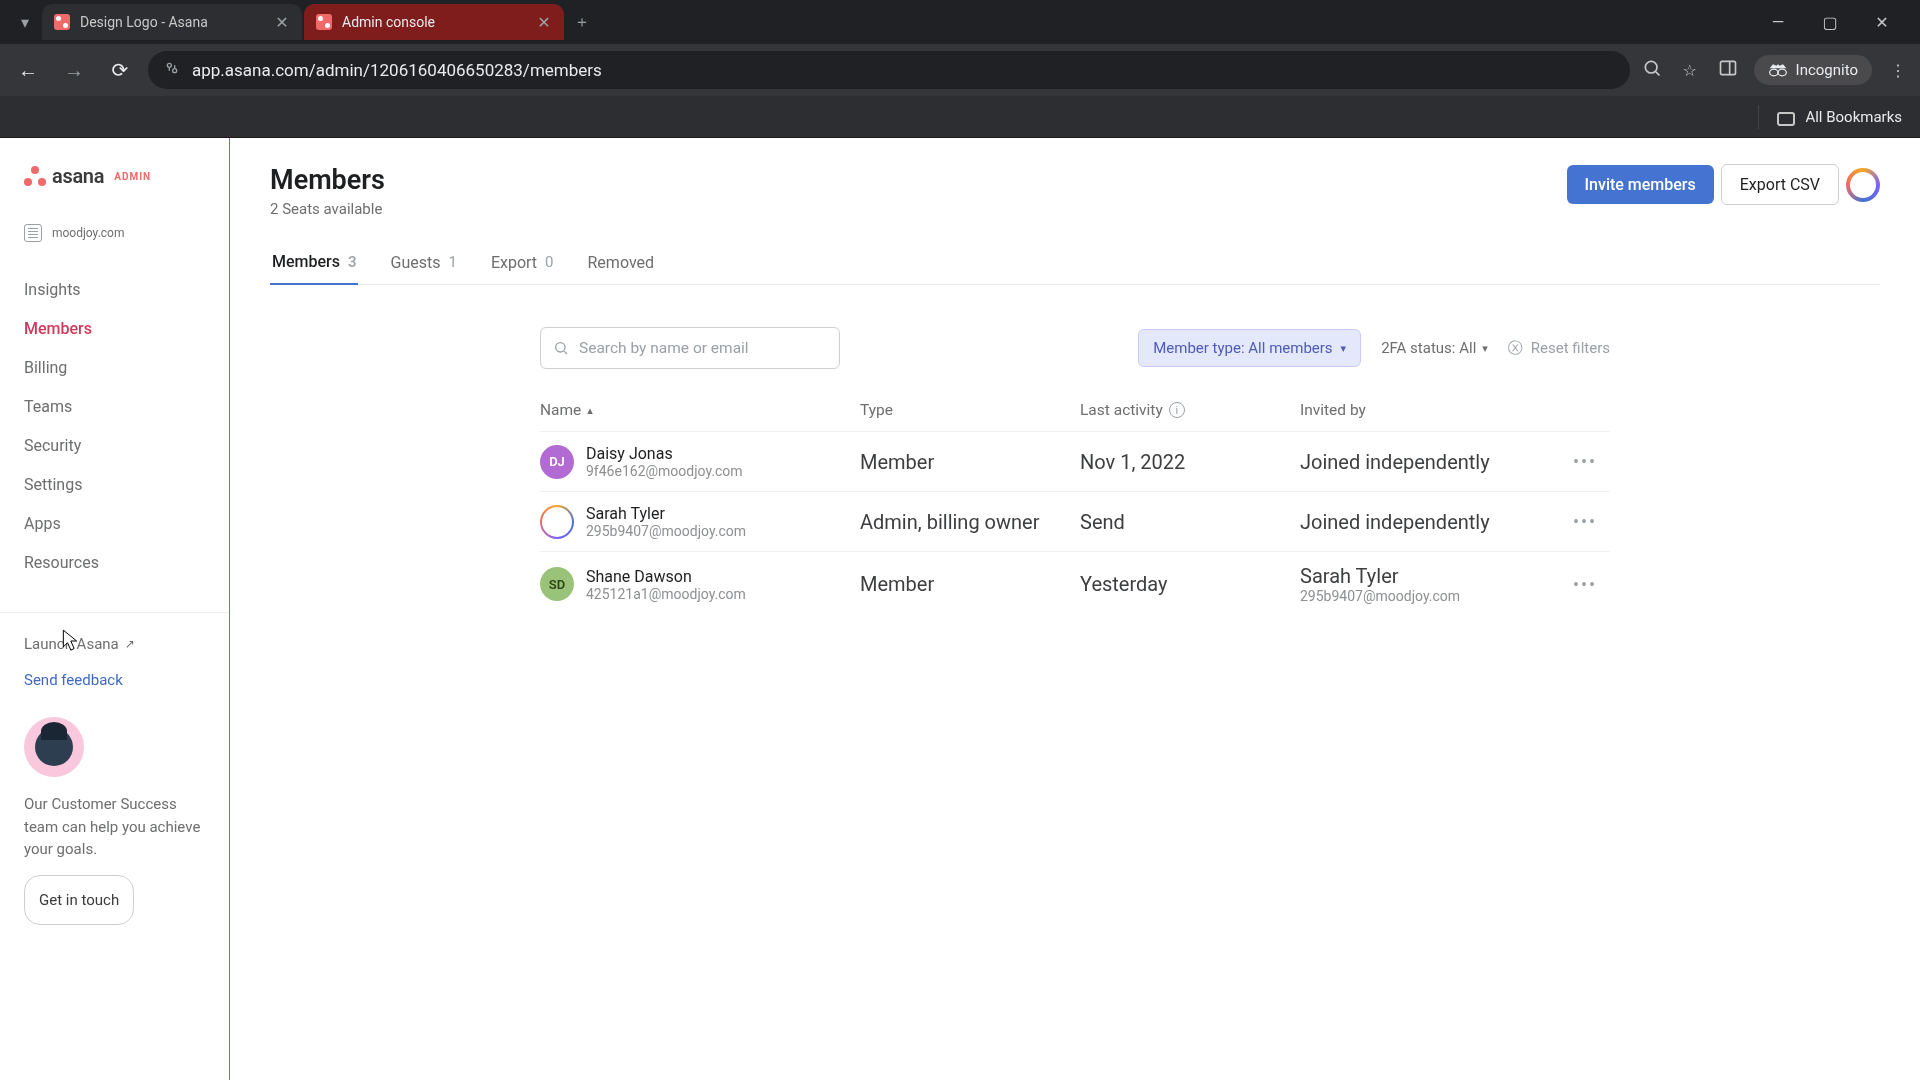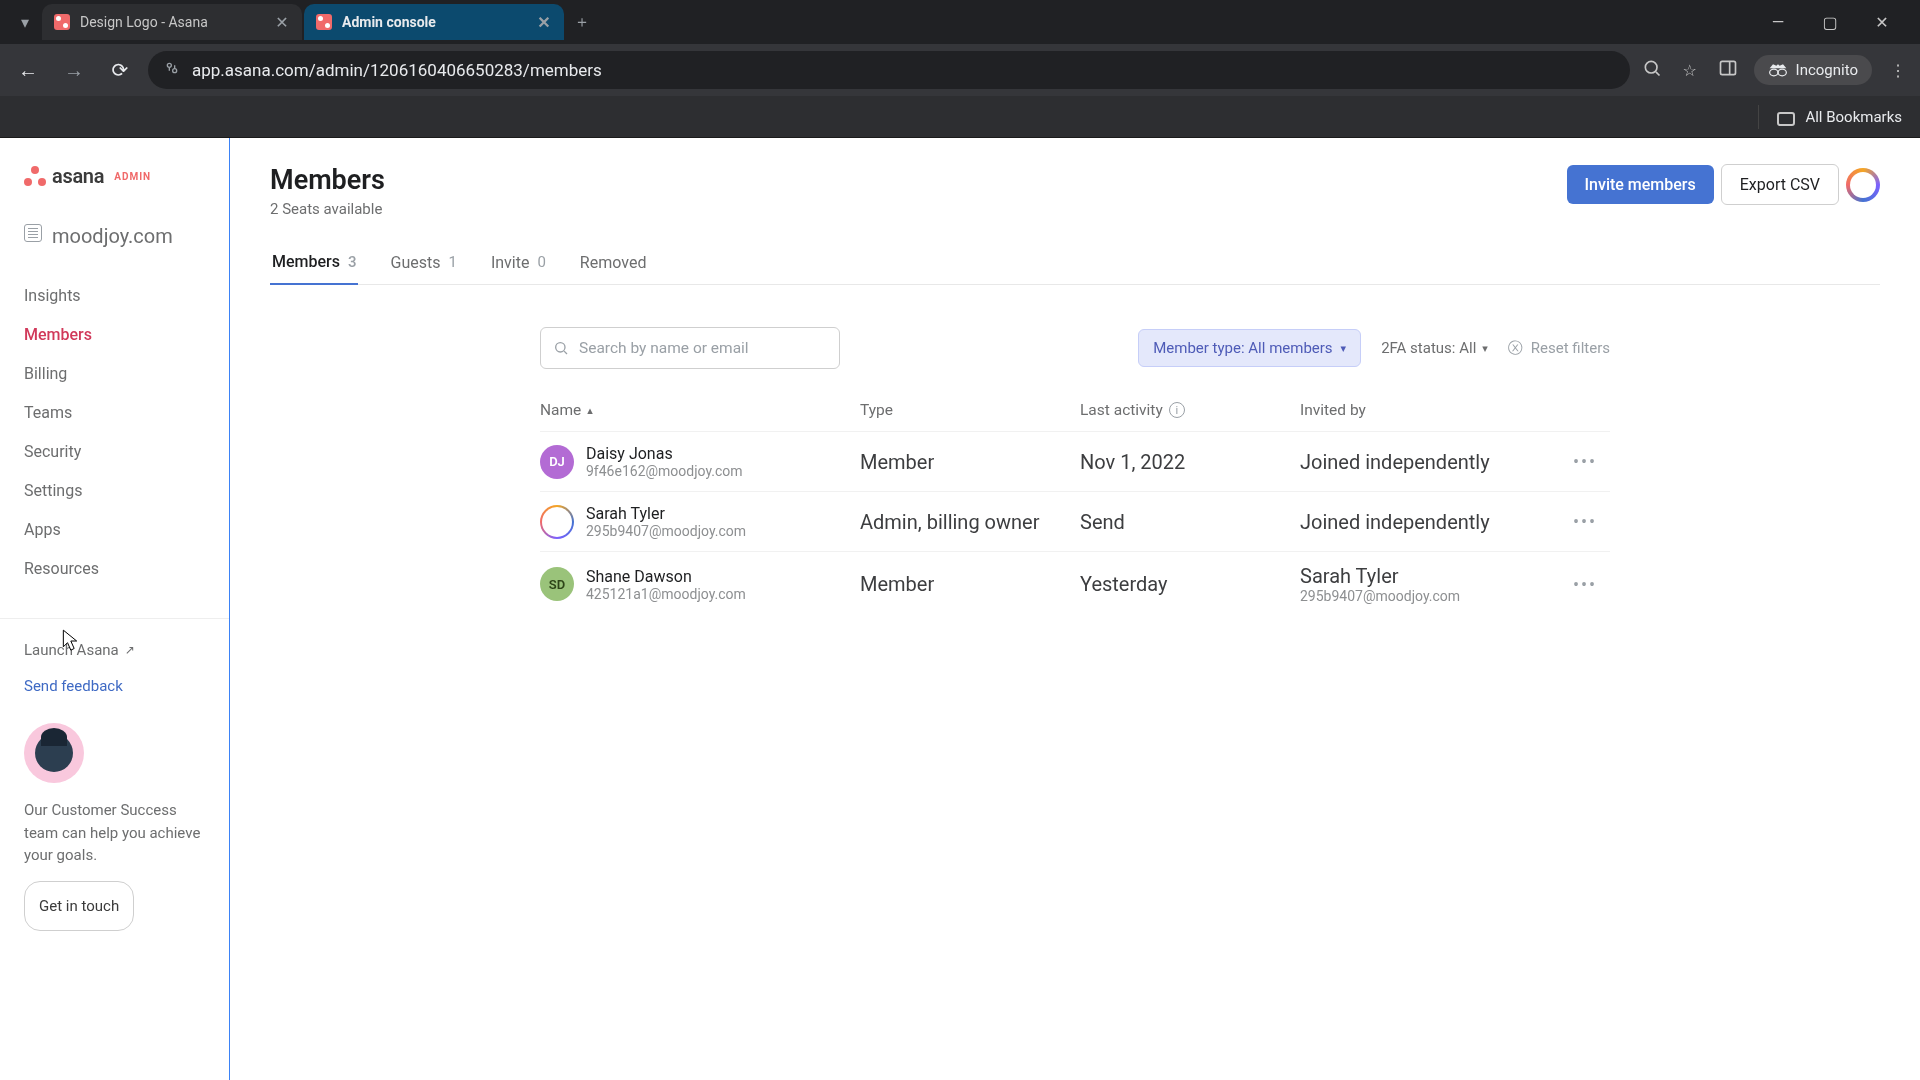--- a/index.html
+++ b/index.html
@@ -4,21 +4,21 @@
 <style>
 * { box-sizing: border-box; margin: 0; padding: 0; font-family: -apple-system, BlinkMacSystemFont, "Segoe UI", Roboto, Helvetica, Arial, sans-serif; }
 html, body { width: 1920px; height: 1080px; overflow: hidden; background: #202124; }
 
 
 .browser-chrome { background: #202124; color: #e8eaed; }
 .tab-strip { display: flex; align-items: center; height: 44px; padding: 0 8px; gap: 0; }
 .tab-dropdown { width: 34px; height: 34px; display:flex;align-items:center;justify-content:center;color:#9aa0a6;cursor:pointer;border-radius:6px; }
 .tab { display:flex;align-items:center;gap:10px;height:36px;padding:0 12px;border-radius:10px 10px 0 0;margin-right:2px;min-width:260px;max-width:280px;cursor:pointer; }
 .tab.inactive { background:#2d2e31;color:#c7c7c7; }
-.tab.active { background:#0c4a6e;color:#e8eaed;font-weight:bold; }
+.tab.active { background:#7f1d1d;color:#e8eaed; }
 .tab .favicon { width:16px;height:16px;display:inline-block;background:#f06a6a;border-radius:3px;position:relative; }
 .tab .favicon::before{content:"";position:absolute;left:2px;top:2px;width:5px;height:5px;border-radius:50%;background:#fff;}
 .tab .favicon::after{content:"";position:absolute;right:2px;bottom:2px;width:5px;height:5px;border-radius:50%;background:#fff;}
 .tab .title{flex:1;white-space:nowrap;overflow:hidden;text-overflow:ellipsis;font-size:14px;}
 .tab .close{width:16px;height:16px;display:flex;align-items:center;justify-content:center;color:#9aa0a6;}
 .newtab{width:32px;height:32px;display:flex;align-items:center;justify-content:center;color:#9aa0a6;cursor:pointer;border-radius:50%;}
 .window-controls{margin-left:auto;display:flex;gap:24px;padding-right:16px;color:#c7c7c7;}
 .window-controls span{cursor:pointer;width:28px;text-align:center;}
 
 .toolbar{display:flex;align-items:center;height:52px;padding:0 10px;gap:10px;background:#35363a;}
@@ -39,21 +39,21 @@
 
 .sidebar{width:270px;border-right:1px solid #3b82f6;padding:26px 0 20px 0;display:flex;flex-direction:column;}
 .logo{display:flex;align-items:center;gap:6px;padding:0 24px 26px 24px;}
 .logo-mark{display:inline-block;position:relative;width:22px;height:20px;}
 .logo-mark i{position:absolute;width:8px;height:8px;background:#f06a6a;border-radius:50%;}
 .logo-mark i:nth-child(1){left:7px;top:0;}
 .logo-mark i:nth-child(2){left:0;bottom:0;}
 .logo-mark i:nth-child(3){right:0;bottom:0;}
 .logo-word{font-weight:600;font-size:20px;color:#3b3b3b;letter-spacing:-0.3px;}
 .logo-admin{font-size:10px;font-weight:700;letter-spacing:1px;color:#f06a6a;margin-left:4px;}
-.org-row{display:flex;gap:10px;padding:10px 24px;color:#6d6e6f;font-size:20px;}
+.org-row{display:flex;align-items:center;gap:10px;padding:10px 24px;color:#6d6e6f;font-size:12px;}
 .org-icon{width:18px;height:18px;border:1.5px solid #9aa0a6;border-radius:3px;display:inline-block;position:relative;}
 .org-icon::after{content:"";position:absolute;left:3px;top:3px;right:3px;bottom:3px;background:repeating-linear-gradient(#9aa0a6 0 1px,transparent 1px 3px);}
 .nav-list{padding:18px 0;}
 .nav-item{padding:10px 24px;font-size:16px;color:#6d6e6f;cursor:pointer;}
 .nav-item.active{color:#d1395a;font-weight:500;}
 .nav-sep{height:1px;background:#eee;margin:12px 0;}
 .launch{display:flex;align-items:center;gap:6px;padding:10px 24px;font-size:15px;color:#6d6e6f;cursor:pointer;}
 .ext-icon{font-size:12px;}
 .feedback{padding:8px 24px;font-size:15px;color:#3f6ac4;cursor:pointer;}
 .cs-block{margin-top:20px;padding:0 24px;}
@@ -249,21 +249,21 @@
     <div class="tabs">
       <div class="tab-item active">
         <span>Members</span>
         <span class="tab-count">3</span>
       </div>
       <div class="tab-item">
         <span>Guests</span>
         <span class="tab-count">1</span>
       </div>
       <div class="tab-item">
-        <span>Invite</span>
+        <span>Export</span>
         <span class="tab-count">0</span>
       </div>
       <div class="tab-item">
         <span>Removed</span>
       </div>
     </div>
 
     <div class="filters-row">
       <div class="search-box">
         <svg width="16" height="16" viewBox="0 0 24 24" fill="none" stroke="#9aa0a6" stroke-width="2">

